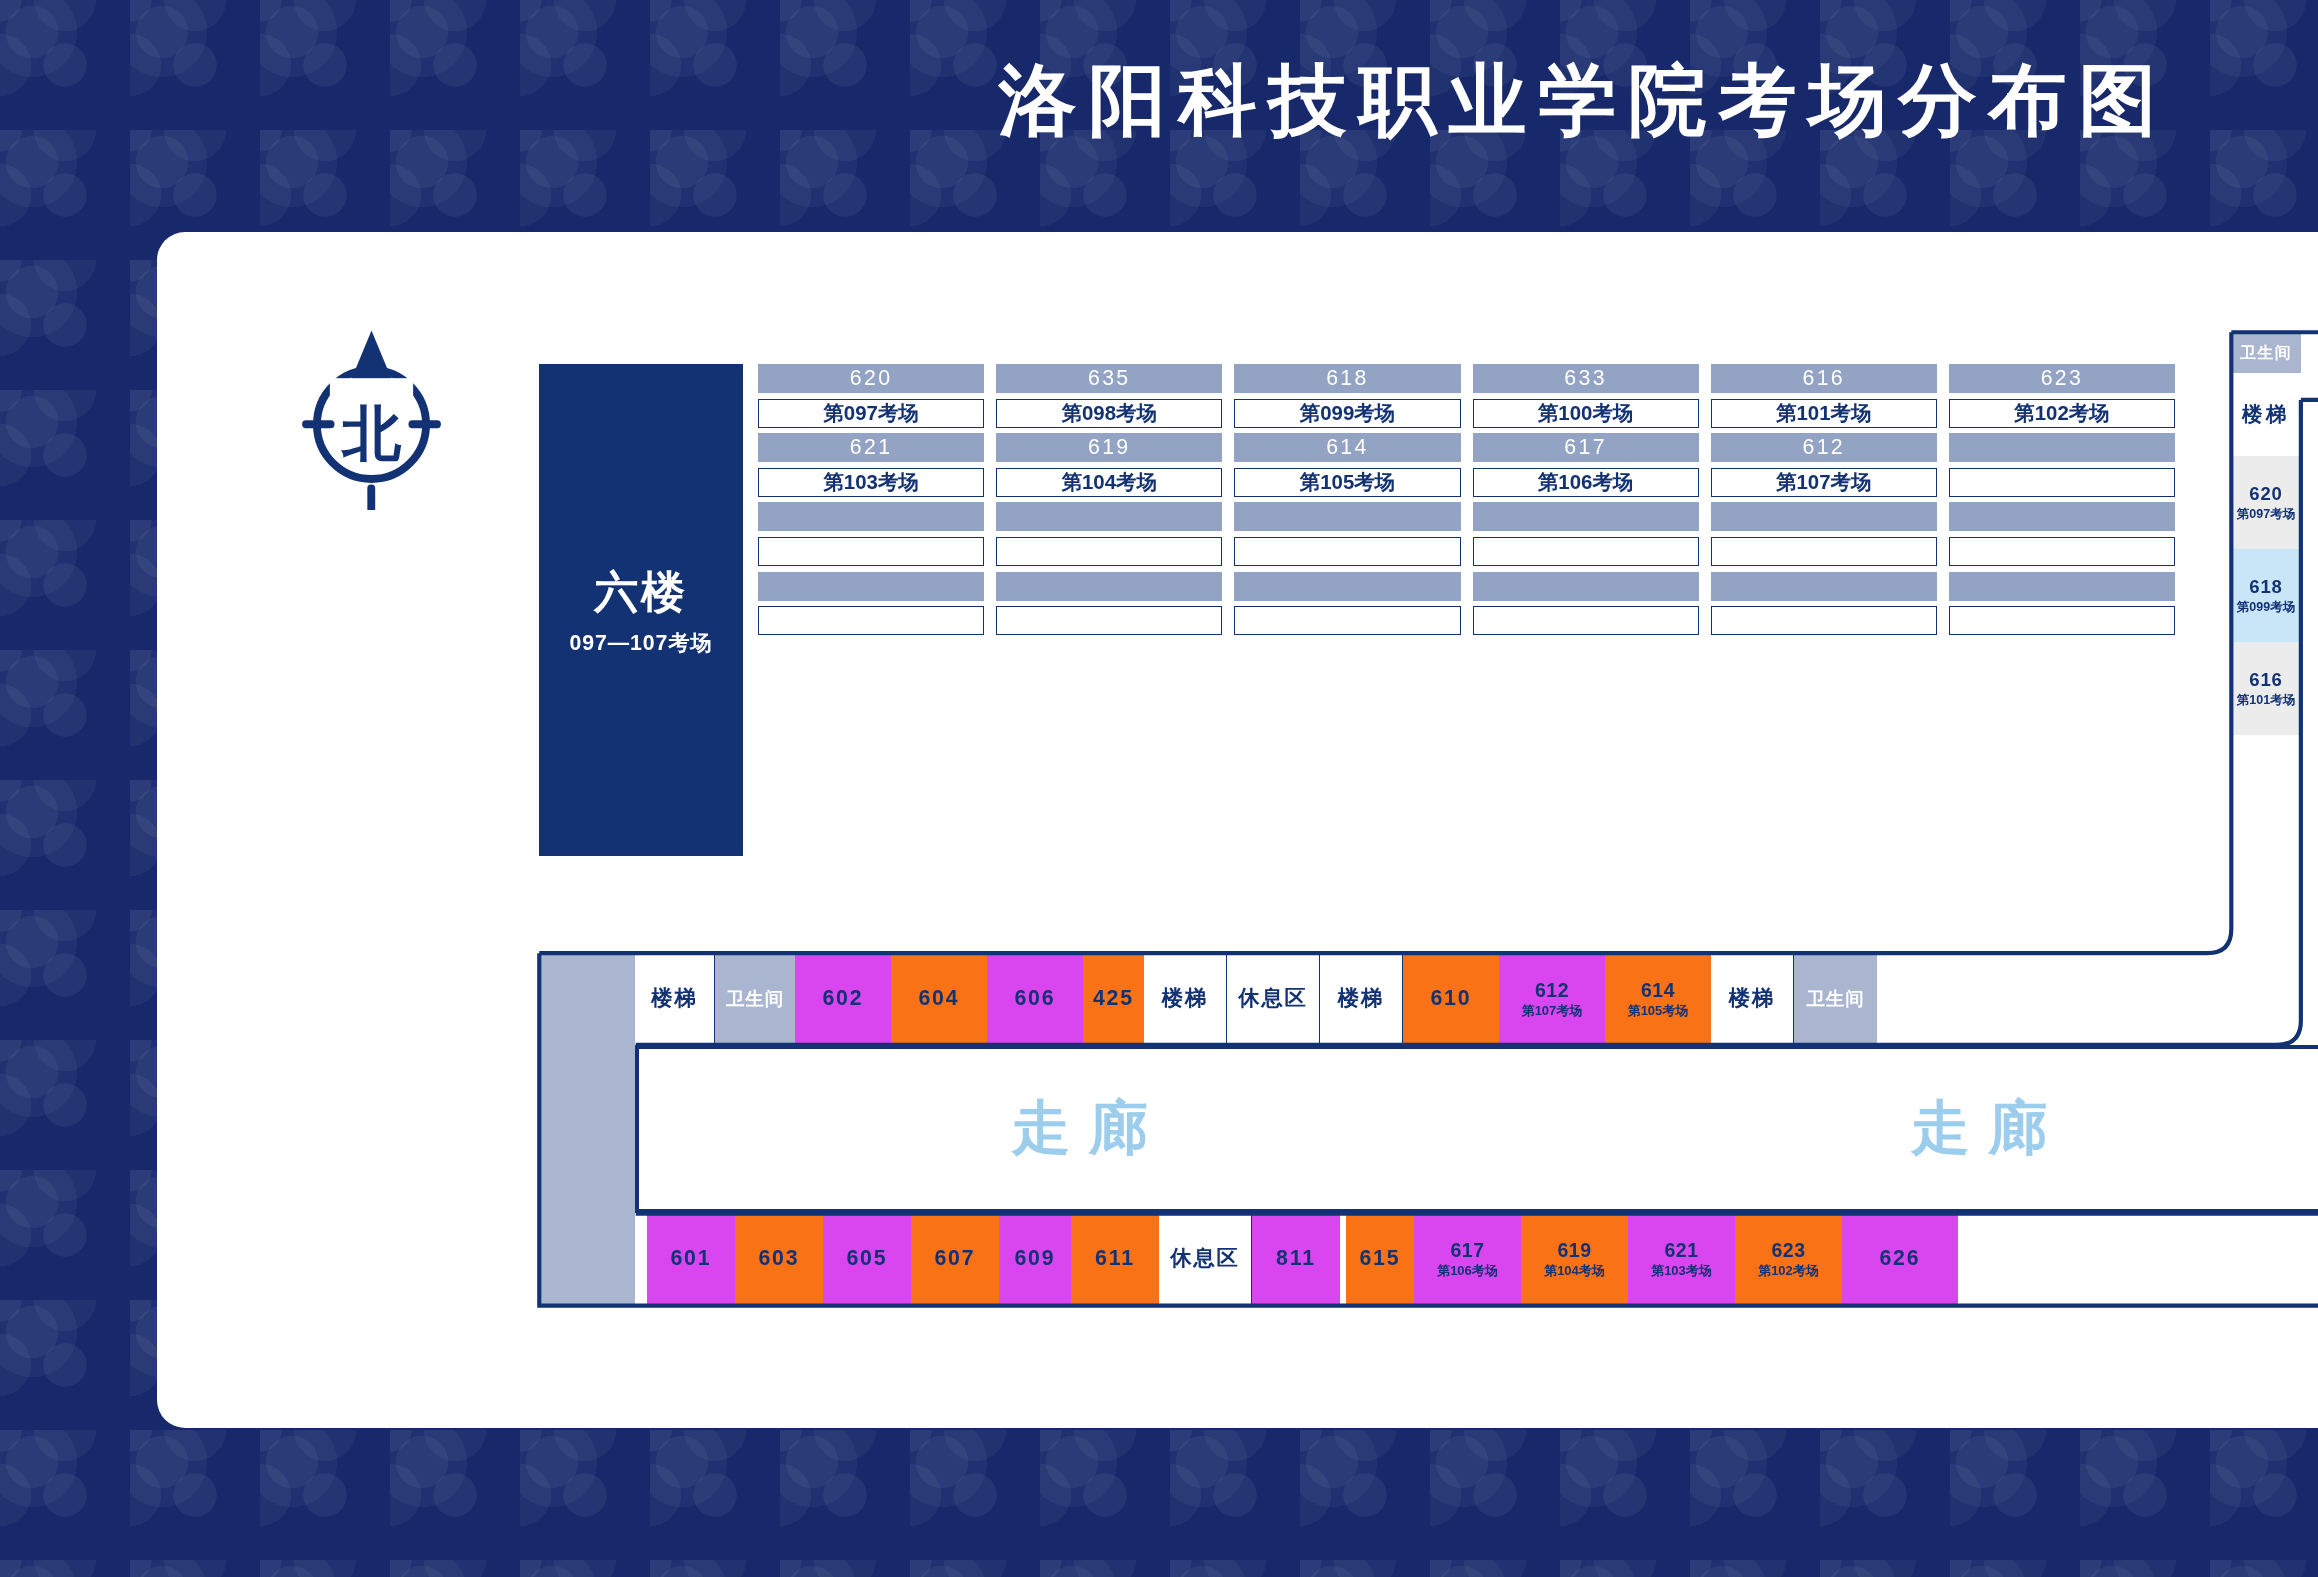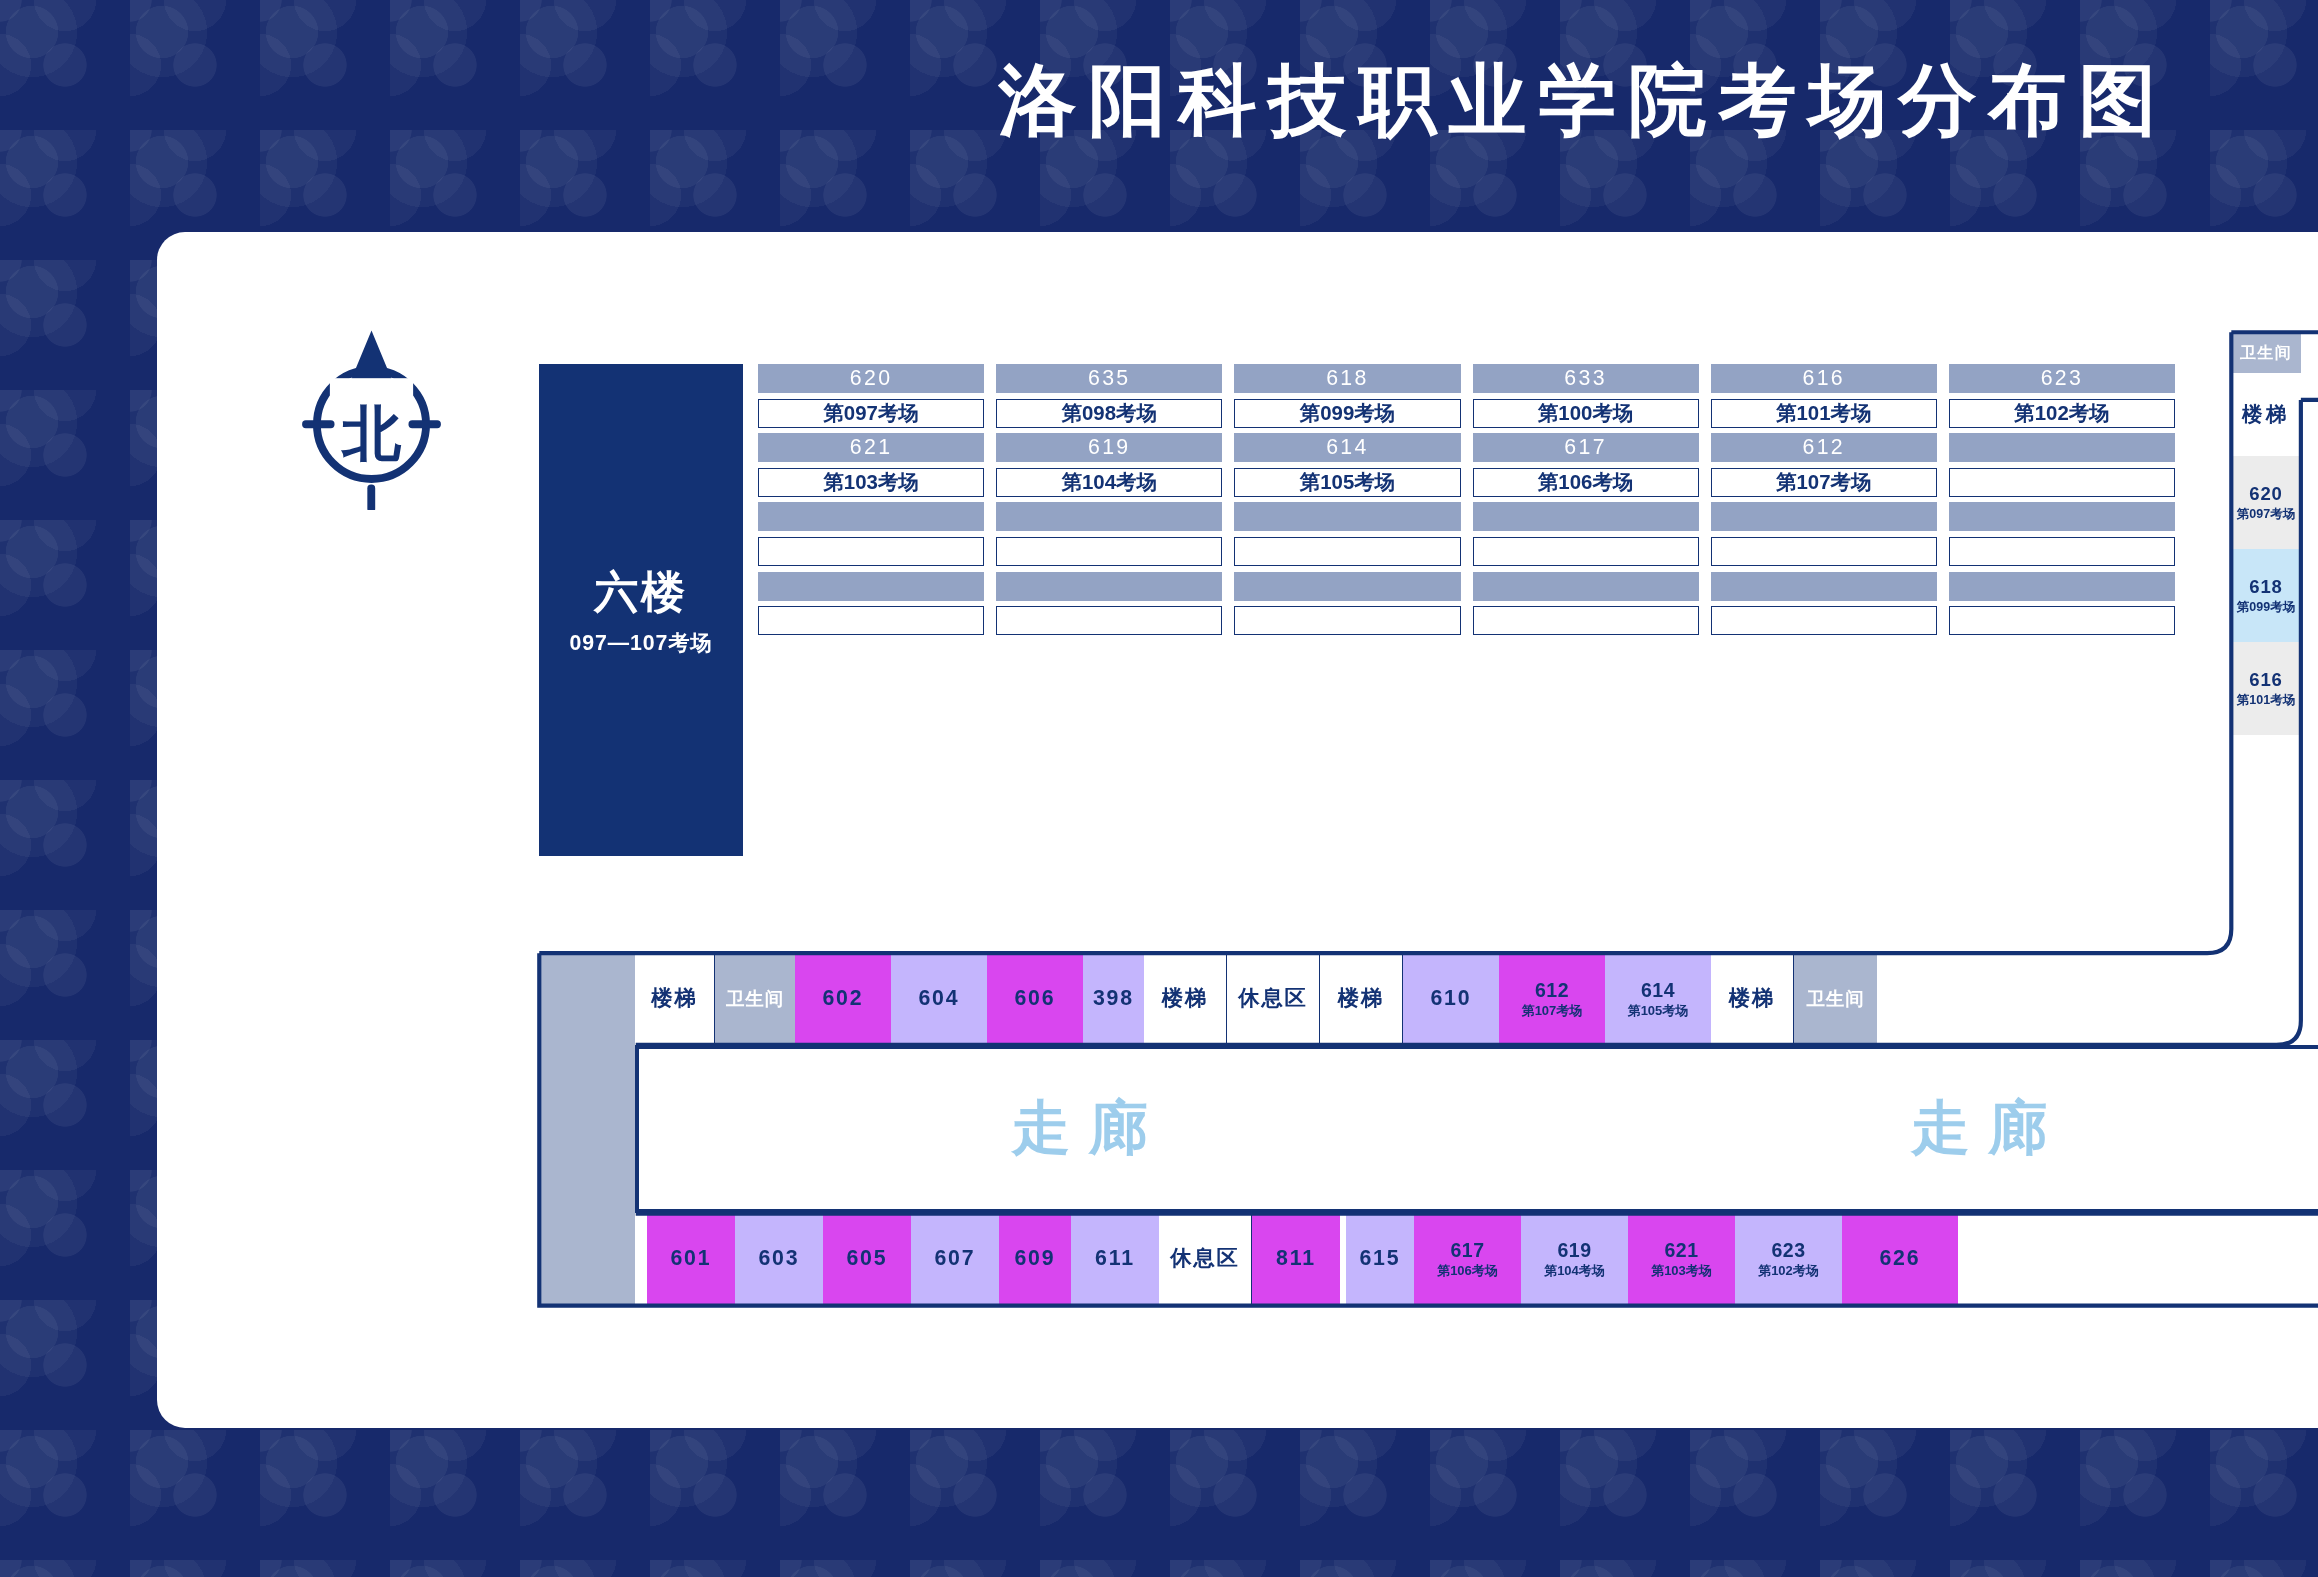--- a/index.html
+++ b/index.html
@@ -109,21 +109,21 @@
     color:#133274;line-height:1.1;border-right:1.4px solid #133274;
   }
   .hcell .rn{font-size:19.5px;font-weight:bold;letter-spacing:0.5px;}
   .hcell .rx{font-size:13px;font-weight:bold;margin-top:1.9px;}
   .hcell.lbl .rn{font-size:21.3px;font-weight:bold;letter-spacing:1.9px;}
   .hcell.wc{background:#aab6cf;color:#ffffff;border-right:none;}
   .hcell.wc .rn{font-size:18.5px;letter-spacing:0.9px;}
   .hcell.stair{background:#ffffff;}
   .hcell.rest{background:#ffffff;}
   .hcell.blue{background:#d946ef;border-right:none;}
-  .hcell.gray{background:#c4b5fd;border-right:none;}
+  .hcell.gray{background:#f97316;border-right:none;}
 
   #h-corridor{
     position:absolute;left:96px;top:92px;right:0;bottom:92px;
     background:#ffffff;border:4.2px solid #133274;box-sizing:border-box;
     display:flex;align-items:center;justify-content:space-around;
     color:#9dcdec;font-size:59px;font-weight:bold;letter-spacing:18.5px;
   }
 </style>
 </head>
 <body>
@@ -243,21 +243,21 @@
       <div class="hcell blue lbl" style="width: 96px;">
         <div class="rn">602</div>
       </div>
       <div class="hcell gray lbl" style="width: 96px;">
         <div class="rn">604</div>
       </div>
       <div class="hcell blue lbl" style="width: 96px;">
         <div class="rn">606</div>
       </div>
       <div class="hcell gray lbl" style="width: 61px;">
-        <div class="rn">398</div>
+        <div class="rn">425</div>
       </div>
       <div class="hcell stair lbl" style="width: 83px;">
         <div class="rn">楼梯</div>
       </div>
       <div class="hcell rest lbl" style="width: 93px;">
         <div class="rn">休息区</div>
       </div>
       <div class="hcell stair lbl" style="width: 83px;">
         <div class="rn">楼梯</div>
       </div>

